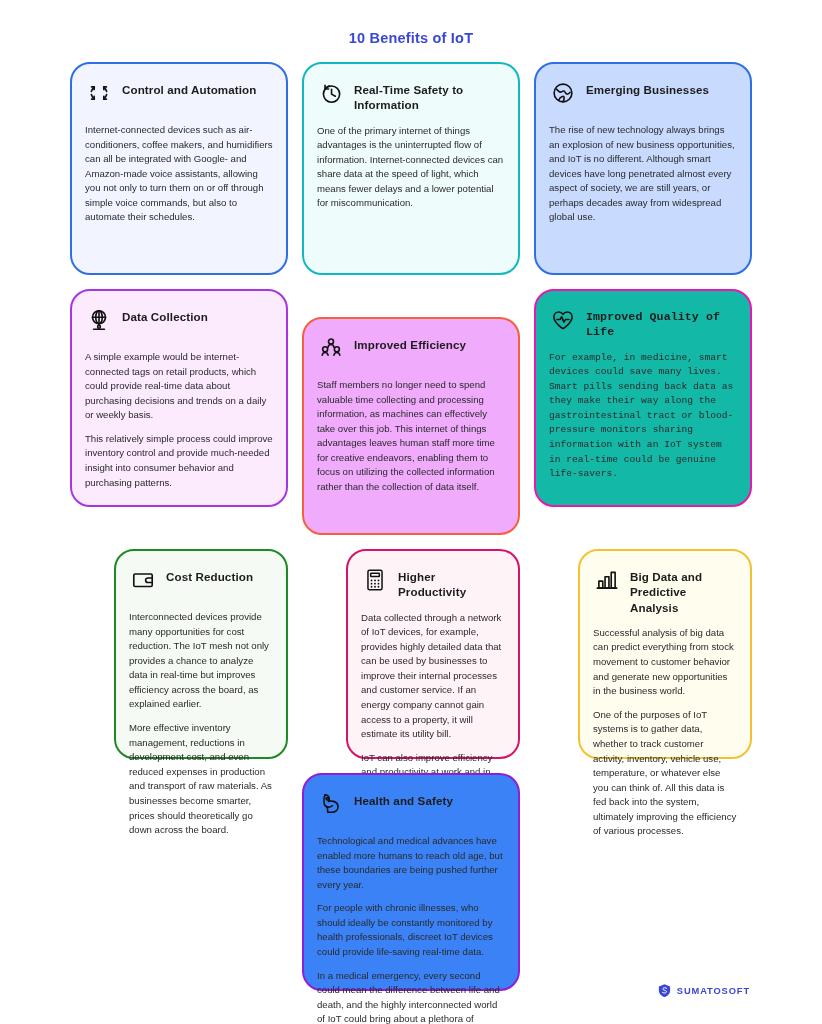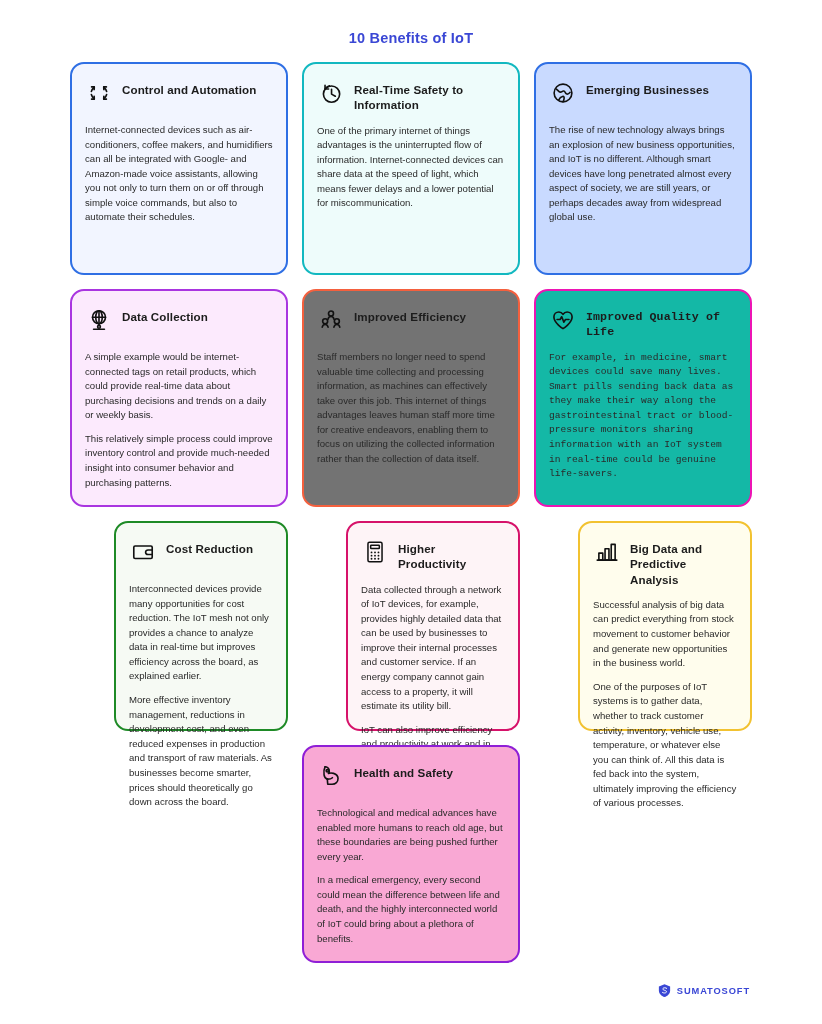--- a/index.html
+++ b/index.html
@@ -22,21 +22,21 @@
   .grid {
     width: 682px;
     margin: 0 auto;
     display: grid;
     grid-template-columns: repeat(3, 218px);
     gap: 14px 14px;
     grid-auto-rows: min-content;
   }
   .card {
     border: 2.5px solid #000;
-    border-radius: 14px;
+    border-radius: 20px;
     padding: 14px 13px 12px 13px;
     position: relative;
   }
   .card-head {
     display: flex;
     align-items: flex-start;
     gap: 9px;
     margin-bottom: 11px;
     min-height: 34px;
   }
@@ -166,21 +166,21 @@
             <path d="M7 20.5 H17"></path>
           </svg>
         </span>
         <div class="card-title">Data Collection</div>
       </div>
       <div class="card-body">
         <p>A simple example would be internet-connected tags on retail products, which could provide real-time data about purchasing decisions and trends on a daily or weekly basis.</p>
         <p>This relatively simple process could improve inventory control and provide much-needed insight into consumer behavior and purchasing patterns.</p>
       </div>
     </div>
-    <div class="card" style="border-color: rgb(244, 96, 62); background: #737373;">
+    <div class="card" style="border-color: rgb(244, 96, 62); background: #f0abfc; margin-top: 28px;">
       <div class="card-head">
         <span class="card-icon">
           <svg width="26" height="26" viewBox="0 0 24 24" fill="none" stroke="#111" stroke-width="1.5" stroke-linecap="round" stroke-linejoin="round">
             <circle cx="12" cy="6" r="2.3"></circle>
             <path d="M9.3 11.2 C9.6 9.6 10.7 8.8 12 8.8 C13.3 8.8 14.4 9.6 14.7 11.2"></path>
             <circle cx="6.6" cy="13.2" r="2.3"></circle>
             <path d="M3.9 18.6 C4.2 17 5.3 16.1 6.6 16.1 C7.9 16.1 9 17 9.3 18.6"></path>
             <circle cx="17.4" cy="13.2" r="2.3"></circle>
             <path d="M14.7 18.6 C15 17 16.1 16.1 17.4 16.1 C18.7 16.1 19.8 17 20.1 18.6"></path>
           </svg>
@@ -259,34 +259,35 @@
         <div class="card-title">Big Data and Predictive Analysis</div>
       </div>
       <div class="card-body">
         <p>Successful analysis of big data can predict everything from stock movement to customer behavior and generate new opportunities in the business world.</p>
         <p>One of the purposes of IoT systems is to gather data, whether to track customer activity, inventory, vehicle use, temperature, or whatever else you can think of. All this data is fed back into the system, ultimately improving the efficiency of various processes.</p>
       </div>
     </div>
   </div>
 <div class="bottom-row" id="row4">
     <div class="spacer"></div>
-    <div class="card" style="border-color: rgb(143, 31, 214); background: #f9a8d4;">
+    <div class="card" style="border-color: rgb(143, 31, 214); background: #3b82f6;">
       <div class="card-head">
         <span class="card-icon">
           <svg width="26" height="26" viewBox="0 0 24 24" fill="none" stroke="#111" stroke-width="1.5" stroke-linecap="round" stroke-linejoin="round">
             <path d="M6.5 3.5 C5.5 5.5 5.2 8.5 5.6 11 C5.9 13 6.8 14.4 8.6 14.9"></path>
             <path d="M6.5 3.5 C8.3 3.6 9.6 4.4 10.2 6 C10.7 7.4 10.4 8.8 9.6 9.7 C10.8 9.2 12.6 9.1 14.4 9.6 C16.8 10.3 18.5 12 18.5 14.4 C18.5 17.3 16.3 19.6 13 19.6 H9 C8.8 17.5 8.7 16 8.6 14.9"></path>
             <path d="M8.6 14.9 C10.4 15 12.2 14.6 13.3 13.6"></path>
             <circle cx="8.6" cy="7.2" r="1.1"></circle>
           </svg>
         </span>
         <div class="card-title">Health and Safety</div>
       </div>
       <div class="card-body">
         <p>Technological and medical advances have enabled more humans to reach old age, but these boundaries are being pushed further every year.</p>
+        <p>For people with chronic illnesses, who should ideally be constantly monitored by health professionals, discreet IoT devices could provide life-saving real-time data.</p>
         <p>In a medical emergency, every second could mean the difference between life and death, and the highly interconnected world of IoT could bring about a plethora of benefits.</p>
       </div>
     </div>
     <div class="spacer"></div>
   </div>
 
 <div class="footer">
   <span class="footer-mark">
     <svg width="15" height="15" viewBox="0 0 24 24" fill="none">
       <path d="M12 2 L21 5.5 V12 C21 17 17 21 12 22.5 C7 21 3 17 3 12 V5.5 Z" fill="#3a47d5"></path>

